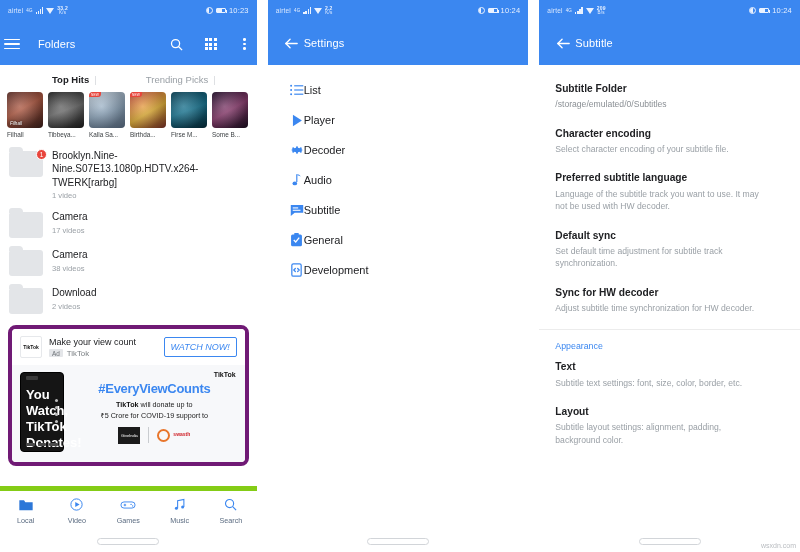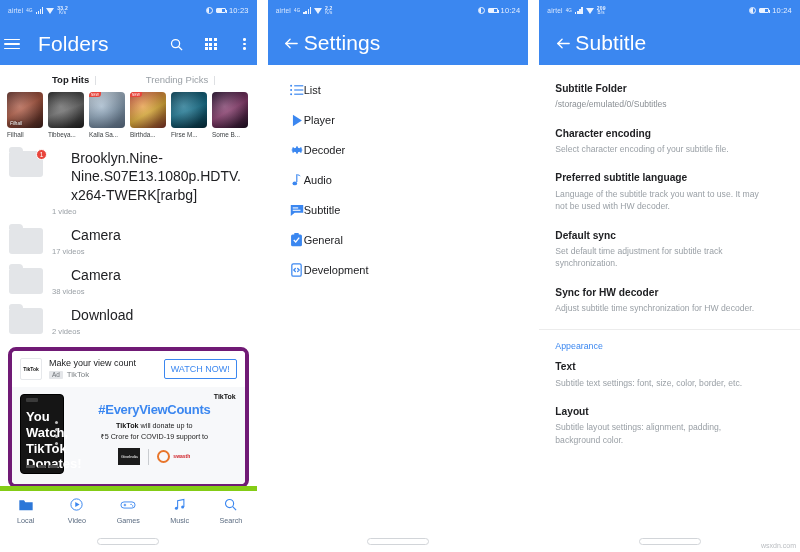--- a/index.html
+++ b/index.html
@@ -84,21 +84,21 @@
   .appbar {
     height: 44px;
     background: #3b87f0;
     display: flex;
     align-items: center;
     padding: 0 12px;
     color: #ffffff;
     flex: 0 0 auto;
   }
   .appbar .title {
-    font-size: 21px;
+    font-size: 11px;
     font-weight: 400;
     letter-spacing: .1px;
     white-space: nowrap;
   }
   .appbar.folders .title { margin-left: 14px; }
   .appbar.sub .title { }
   .appbar .spacer { flex: 1 1 auto; }
   .icon-btn {
     width: 24px; height: 24px;
     display: flex; align-items: center; justify-content: center;
@@ -189,23 +189,22 @@
   }
   .folder-ico::before {
     content: "";
     position: absolute; top: -4px; left: 0;
     width: 14px; height: 5px;
     background: #e3e5e8;
     border-radius: 3px 4px 0 0;
   }
   .folder-meta { min-width: 0; flex: 1 1 auto; position: relative; }
   .folder-name {
-    font-size: 14px; color: #202124; line-height: 1.35;
+    font-size: 10px; color: #202124; line-height: 1.35;
     word-break: break-word;
-    margin-left: 19px;
   }
   .folder-sub { font-size: 7.6px; color: #9aa0a6; margin-top: 2px; }
   .badge {
     position: absolute;
     left: -16px; top: 0px;
     width: 11px; height: 11px;
     background: #e8453c; color: #fff;
     border-radius: 50%;
     font-size: 6.5px;
     display: flex; align-items: center; justify-content: center;
@@ -227,20 +226,21 @@
     font-size: 5px; font-weight: 700; color: #111; background: #fff;
   }
   .ad-texts { flex: 1 1 auto; min-width: 0; }
   .ad-title { font-size: 9px; color: #202124; }
   .ad-sub { font-size: 7.8px; color: #7b8084; margin-top: 2px; display: flex; align-items: center; gap: 4px; }
   .ad-tag { background: #e4e6e9; color: #6b7075; font-size: 6.4px; padding: .5px 3px; border-radius: 1px; }
   .ad-cta {
     border: 1px solid #3b87f0; color: #3b87f0;
     font-size: 9px; padding: 4px 6px; border-radius: 2px;
     white-space: nowrap;
+    font-style: italic;
   }
   .ad-body {
     background: #f7f8fa;
     padding: 7px 8px 10px 8px;
     position: relative;
     display: flex; align-items: center; gap: 8px;
   }
   .ad-tiktok-mark {
     position: absolute; right: 9px; top: 6px;
     font-size: 7px; font-weight: 700; color: #111;

